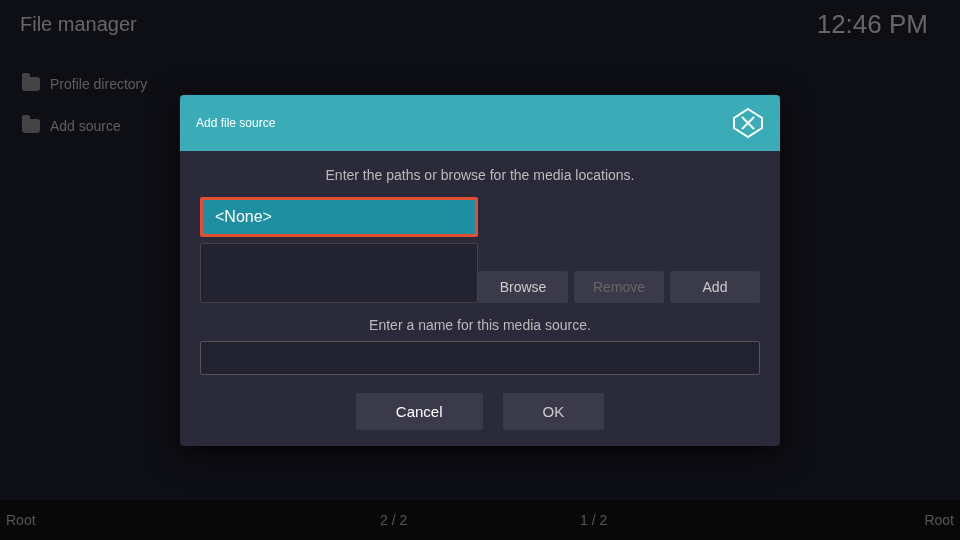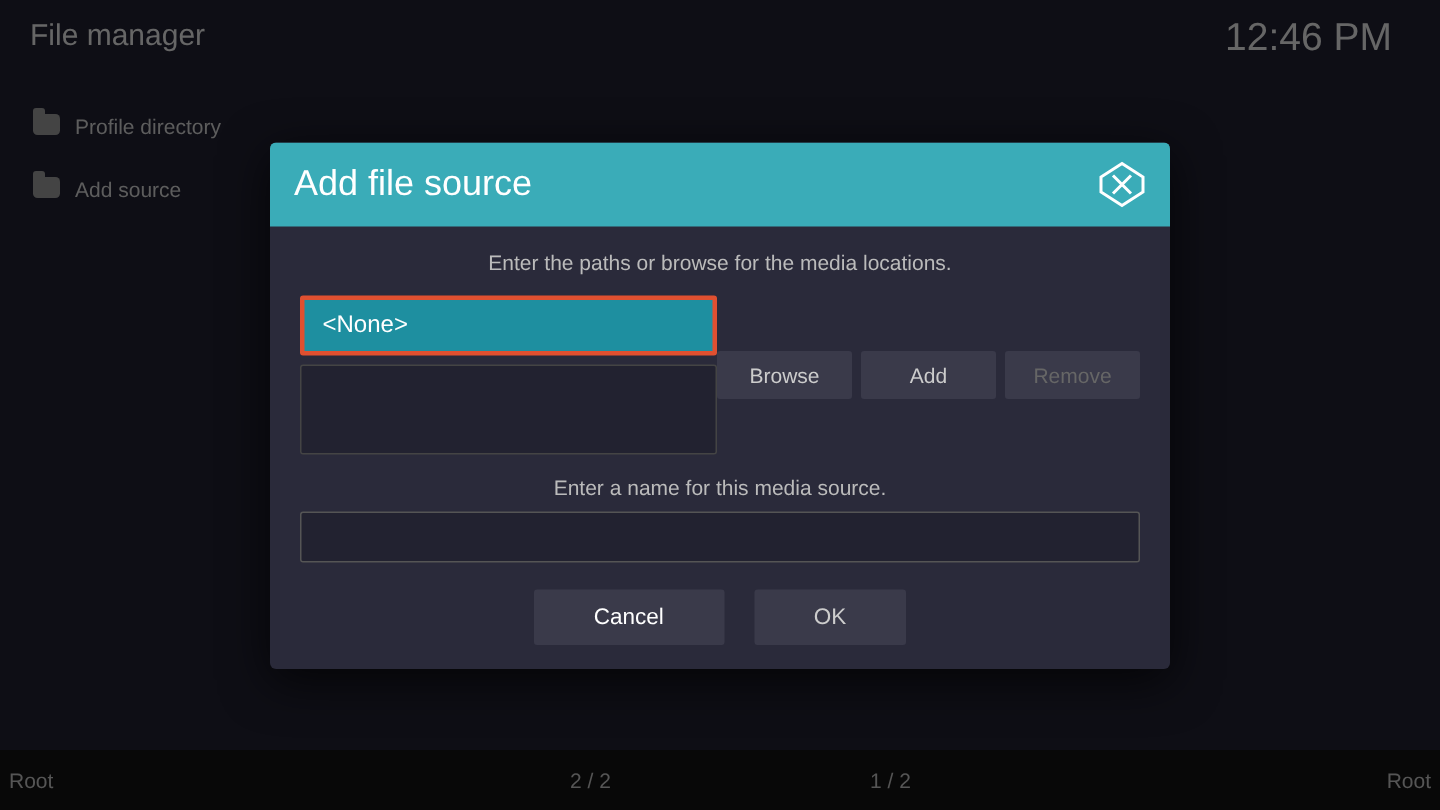--- a/index.html
+++ b/index.html
@@ -55,20 +55,21 @@
       width: 175px;
       bottom: 40px;
       padding: 20px 10px;
       display: flex;
       flex-direction: column;
       gap: 10px;
     }
 
     .sidebar-item {
       display: flex;
+      align-items: center;
       gap: 10px;
       padding: 8px 12px;
       border-radius: 4px;
       cursor: pointer;
       color: #bbb;
       font-size: 14px;
     }
 
     .folder-icon {
       width: 18px;
@@ -127,21 +128,21 @@
 
     .dialog-header {
       background: #3aacb8;
       padding: 12px 16px;
       display: flex;
       align-items: center;
       justify-content: space-between;
     }
 
     .dialog-title {
-      font-size: 24px;
+      font-size: 12px;
       color: #fff;
       font-weight: normal;
     }
 
     .kodi-logo {
       width: 32px;
       height: 32px;
       position: relative;
     }
 
@@ -157,21 +158,21 @@
     .dialog-hint {
       text-align: center;
       color: #bbb;
       font-size: 14px;
       margin-bottom: 14px;
     }
 
     
     .path-row {
       display: flex;
-      align-items: center;
+      align-items: flex-end;
       margin-bottom: 8px;
     }
 
     .path-input-area {
       flex: 1;
       display: flex;
       flex-direction: column;
       gap: 6px;
     }
 
@@ -302,22 +303,22 @@
     <div class="dialog-body">
       <div class="dialog-hint">Enter the paths or browse for the media locations.</div>
 
       <div class="path-row">
         <div class="path-input-area">
           <input type="text" class="path-input" value="&lt;None&gt;" placeholder="&lt;None&gt;" style="">
           <div class="path-list"></div>
         </div>
         <div class="side-buttons">
           <button class="dialog-btn">Browse</button>
+          <button class="dialog-btn disabled">Remove</button>
           <button class="dialog-btn">Add</button>
-          <button class="dialog-btn disabled">Remove</button>
         </div>
       </div>
 
       <div class="name-section">
         <div class="name-hint">Enter a name for this media source.</div>
         <input type="text" class="name-input" value="" style="">
       </div>
 
       <div class="action-row">
         <button class="action-btn primary">Cancel</button>

